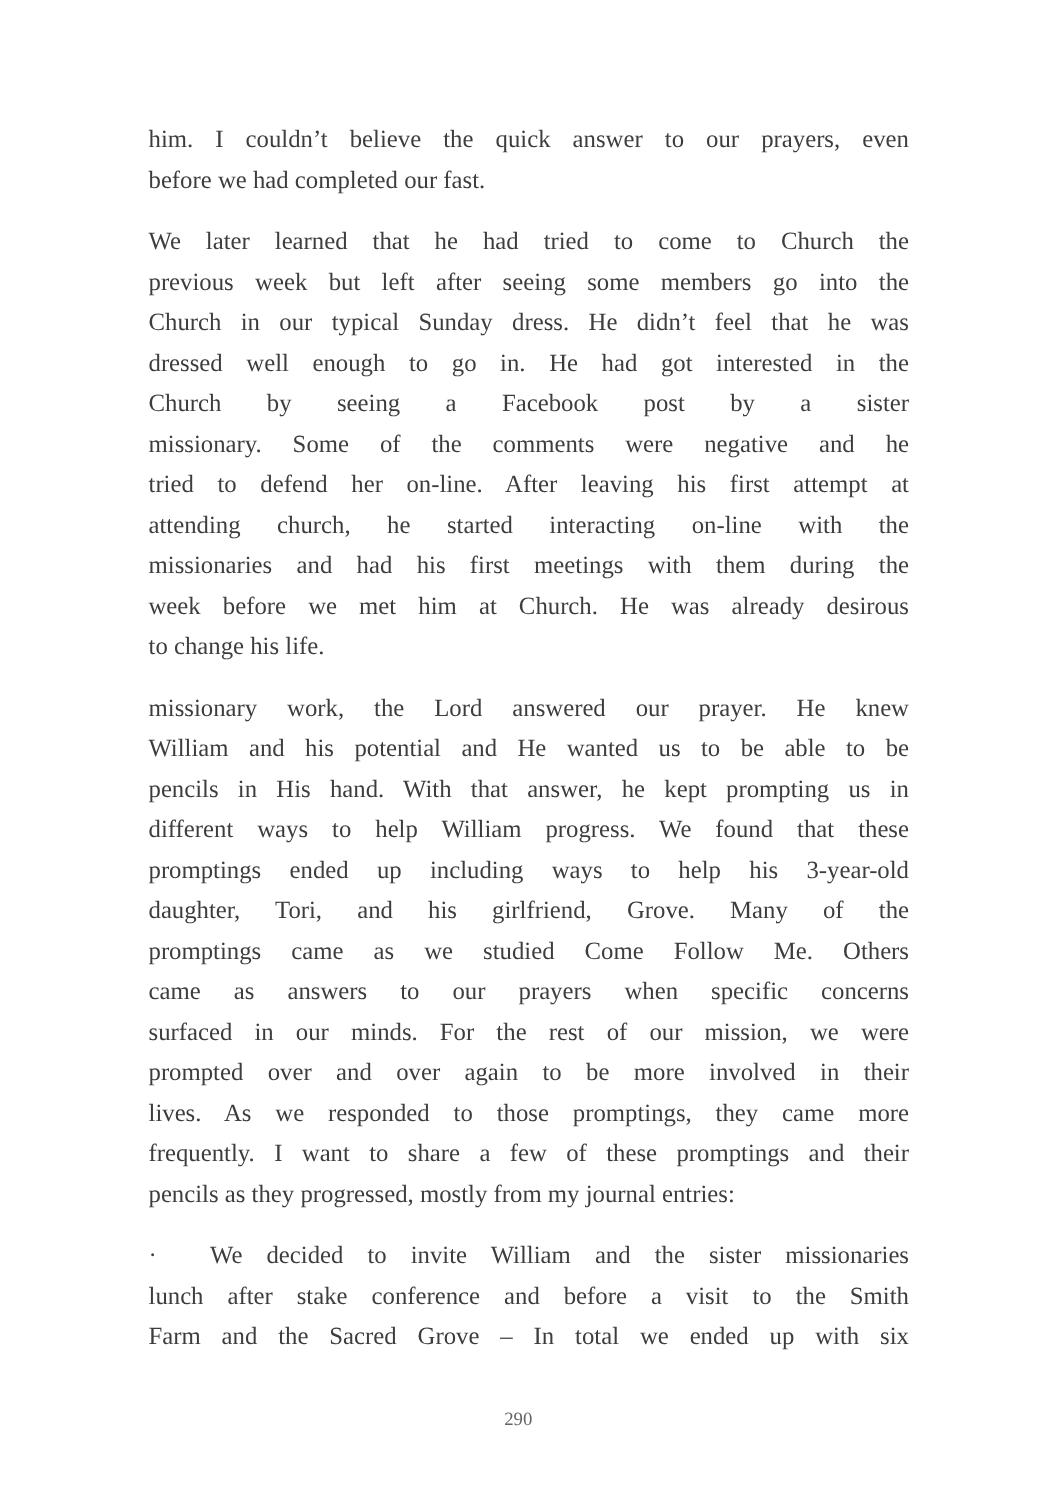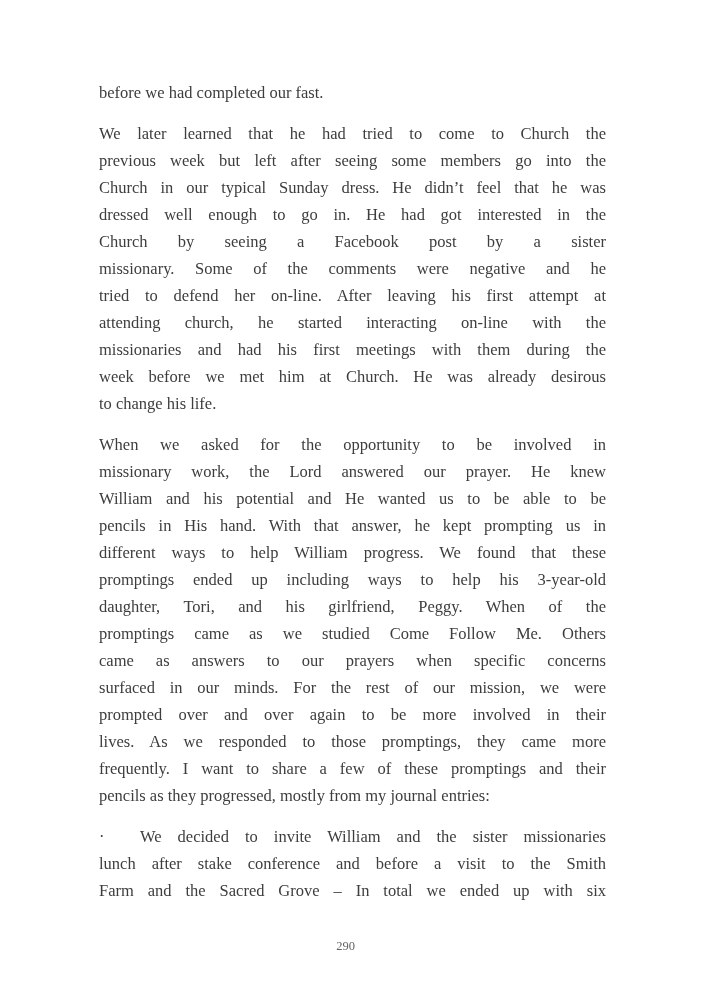--- a/index.html
+++ b/index.html
@@ -52,45 +52,45 @@
     color: #636363;
   }
 </style>
 </head>
 <body>
 
 <div class="page">
   <div class="page-text">
 
     <div class="para">
+      <div class="line">him. I couldn’t believe the quick answer to our prayers, even</div>
       <div class="line last">before we had completed our fast.</div>
     </div>
 
     <div class="para">
       <div class="line">We later learned that he had tried to come to Church the</div>
       <div class="line">previous week but left after seeing some members go into the</div>
       <div class="line">Church in our typical Sunday dress. He didn’t feel that he was</div>
       <div class="line">dressed well enough to go in. He had got interested in the</div>
       <div class="line">Church by seeing a Facebook post by a sister</div>
       <div class="line">missionary. Some of the comments were negative and he</div>
       <div class="line">tried to defend her on-line. After leaving his first attempt at</div>
       <div class="line">attending church, he started interacting on-line with the</div>
       <div class="line">missionaries and had his first meetings with them during the</div>
       <div class="line">week before we met him at Church. He was already desirous</div>
       <div class="line last">to change his life.</div>
     </div>
 
     <div class="para">
-      <div class="line">When we asked for the opportunity to be involved in</div>
       <div class="line">missionary work, the Lord answered our prayer. He knew</div>
       <div class="line">William and his potential and He wanted us to be able to be</div>
       <div class="line">pencils in His hand. With that answer, he kept prompting us in</div>
       <div class="line">different ways to help William progress. We found that these</div>
       <div class="line">promptings ended up including ways to help his 3-year-old</div>
-      <div class="line">daughter, Tori, and his girlfriend, Peggy. When of the</div>
+      <div class="line">daughter, Tori, and his girlfriend, Grove. Many of the</div>
       <div class="line">promptings came as we studied Come Follow Me. Others</div>
       <div class="line">came as answers to our prayers when specific concerns</div>
       <div class="line">surfaced in our minds. For the rest of our mission, we were</div>
       <div class="line">prompted over and over again to be more involved in their</div>
       <div class="line">lives. As we responded to those promptings, they came more</div>
       <div class="line">frequently. I want to share a few of these promptings and their</div>
       <div class="line last">pencils as they progressed, mostly from my journal entries:</div>
     </div>
 
     <div class="para">

